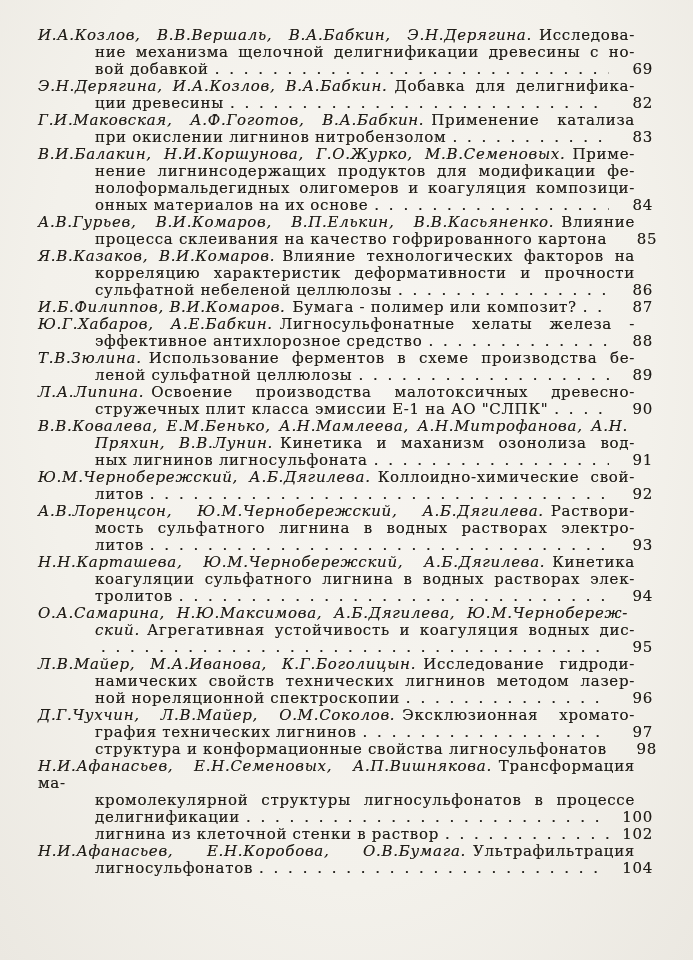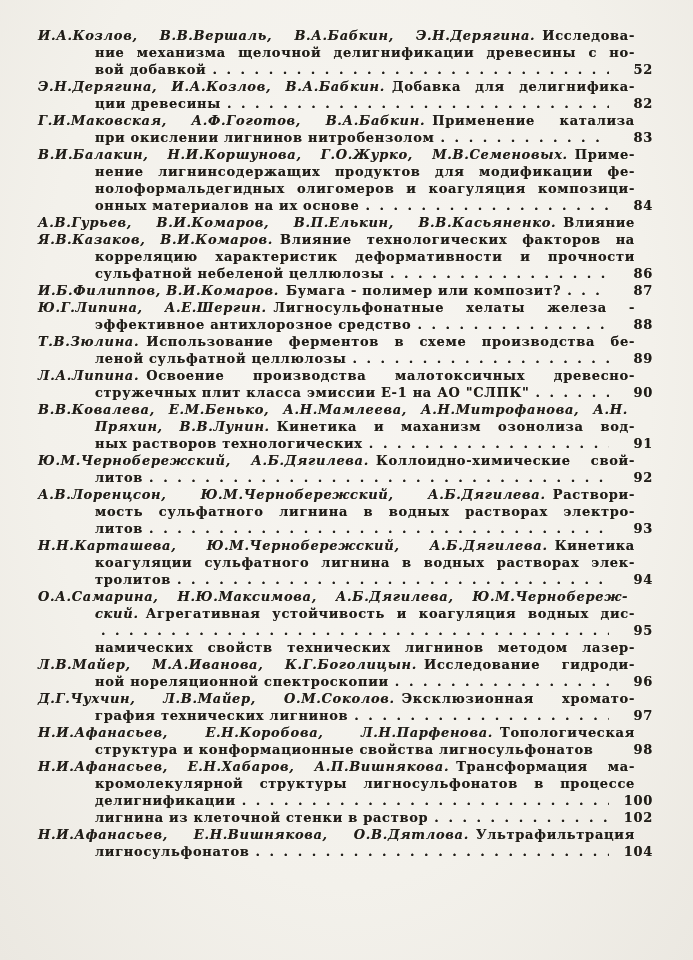--- a/index.html
+++ b/index.html
@@ -10,25 +10,24 @@
     color: #201d18;
     overflow: hidden;
   }
   .toc {
     padding: 27px 0 0 38px;
     width: 597px;
     text-shadow: 0 0 0.45px rgba(32,28,20,0.55);
   }
   .entry { margin: 0; }
   .line {
-    font-size: 13px;
+    font-size: 15px;
     line-height: 17px;
     min-height: 17px;
     letter-spacing: 0.7px;
-    font-weight: bold;
   }
   .line.full { text-align: justify; text-align-last: justify; }
   .line.fl { display: flex; align-items: baseline; justify-content: space-between; }
   .ind { padding-left: 57px; }
   .authors { font-style: italic; margin-right: 7px; }
   .fl .txt { white-space: nowrap; flex: none; }
   .dots {
     flex: 1 1 auto;
     overflow: hidden;
     white-space: nowrap;
@@ -47,21 +46,21 @@
 <body>
 
 <div class="toc">
   <div>
       <div class="entry">
         <div class="line full"><span class="txt"><span class="authors">И.А.Козлов, В.В.Вершаль, В.А.Бабкин, Э.Н.Дерягина.</span><span>Исследова-</span></span></div>
         <div class="line full ind"><span class="txt"><span>ние механизма щелочной делигнификации древесины с но-</span></span></div>
         <div class="line fl ind">
           <span class="txt"><span>вой добавкой</span></span>
           <span class="dots">. . . . . . . . . . . . . . . . . . . . . . . . . . . . . . . . . . . . . . . . . . . . . . . . . . . . . . . . . . . . . . . . . . . . . . . . . . . . . . . . </span>
-          <span class="pg">52</span>
+          <span class="pg">69</span>
         </div>
       </div>
       <div class="entry">
         <div class="line full"><span class="txt"><span class="authors">Э.Н.Дерягина, И.А.Козлов, В.А.Бабкин.</span><span>Добавка для делигнифика-</span></span></div>
         <div class="line fl ind">
           <span class="txt"><span>ции древесины</span></span>
           <span class="dots">. . . . . . . . . . . . . . . . . . . . . . . . . . . . . . . . . . . . . . . . . . . . . . . . . . . . . . . . . . . . . . . . . . . . . . . . . . . . . . . . </span>
           <span class="pg">82</span>
         </div>
       </div>
@@ -78,39 +77,44 @@
         <div class="line full ind"><span class="txt"><span>нение лигнинсодержащих продуктов для модификации фе-</span></span></div>
         <div class="line full ind"><span class="txt"><span>нолоформальдегидных олигомеров и коагуляция композици-</span></span></div>
         <div class="line fl ind">
           <span class="txt"><span>онных материалов на их основе</span></span>
           <span class="dots">. . . . . . . . . . . . . . . . . . . . . . . . . . . . . . . . . . . . . . . . . . . . . . . . . . . . . . . . . . . . . . . . . . . . . . . . . . . . . . . . </span>
           <span class="pg">84</span>
         </div>
       </div>
       <div class="entry">
         <div class="line full"><span class="txt"><span class="authors">А.В.Гурьев, В.И.Комаров, В.П.Елькин, В.В.Касьяненко.</span><span>Влияние</span></span></div>
+        <div class="line fl ind">
+          <span class="txt"><span>процесса склеивания на качество гофрированного картона</span></span>
+          <span class="dots"></span>
+          <span class="pg">85</span>
+        </div>
       </div>
       <div class="entry">
         <div class="line full"><span class="txt"><span class="authors">Я.В.Казаков, В.И.Комаров.</span><span>Влияние технологических факторов на</span></span></div>
         <div class="line full ind"><span class="txt"><span>корреляцию характеристик деформативности и прочности</span></span></div>
         <div class="line fl ind">
           <span class="txt"><span>сульфатной небеленой целлюлозы</span></span>
           <span class="dots">. . . . . . . . . . . . . . . . . . . . . . . . . . . . . . . . . . . . . . . . . . . . . . . . . . . . . . . . . . . . . . . . . . . . . . . . . . . . . . . . </span>
           <span class="pg">86</span>
         </div>
       </div>
       <div class="entry">
         <div class="line fl">
           <span class="txt"><span class="authors">И.Б.Филиппов, В.И.Комаров.</span><span>Бумага - полимер или композит?</span></span>
           <span class="dots">. . . . . . . . . . . . . . . . . . . . . . . . . . . . . . . . . . . . . . . . . . . . . . . . . . . . . . . . . . . . . . . . . . . . . . . . . . . . . . . . </span>
           <span class="pg">87</span>
         </div>
       </div>
       <div class="entry">
-        <div class="line full"><span class="txt"><span class="authors">Ю.Г.Липина, А.Е.Шергин.</span><span>Лигносульфонатные хелаты железа -</span></span></div>
+        <div class="line full"><span class="txt"><span class="authors">Ю.Г.Хабаров, А.Е.Бабкин.</span><span>Лигносульфонатные хелаты железа -</span></span></div>
         <div class="line fl ind">
           <span class="txt"><span>эффективное антихлорозное средство</span></span>
           <span class="dots">. . . . . . . . . . . . . . . . . . . . . . . . . . . . . . . . . . . . . . . . . . . . . . . . . . . . . . . . . . . . . . . . . . . . . . . . . . . . . . . . </span>
           <span class="pg">88</span>
         </div>
       </div>
       <div class="entry">
         <div class="line full"><span class="txt"><span class="authors">Т.В.Зюлина.</span><span>Использование ферментов в схеме производства бе-</span></span></div>
         <div class="line fl ind">
           <span class="txt"><span>леной сульфатной целлюлозы</span></span>
@@ -123,21 +127,21 @@
         <div class="line fl ind">
           <span class="txt"><span>стружечных плит класса эмиссии Е-1 на АО "СЛПК"</span></span>
           <span class="dots">. . . . . . . . . . . . . . . . . . . . . . . . . . . . . . . . . . . . . . . . . . . . . . . . . . . . . . . . . . . . . . . . . . . . . . . . . . . . . . . . </span>
           <span class="pg">90</span>
         </div>
       </div>
       <div class="entry">
         <div class="line full"><span class="txt"><span class="authors">В.В.Ковалева, Е.М.Бенько, А.Н.Мамлеева, А.Н.Митрофанова, А.Н.</span></span></div>
         <div class="line full ind"><span class="txt"><span class="authors">Пряхин, В.В.Лунин.</span><span>Кинетика и маханизм озонолиза вод-</span></span></div>
         <div class="line fl ind">
-          <span class="txt"><span>ных растворов технологических</span></span>
+          <span class="txt"><span>ных лигнинов лигносульфоната</span></span>
           <span class="dots">. . . . . . . . . . . . . . . . . . . . . . . . . . . . . . . . . . . . . . . . . . . . . . . . . . . . . . . . . . . . . . . . . . . . . . . . . . . . . . . . </span>
           <span class="pg">91</span>
         </div>
       </div>
       <div class="entry">
         <div class="line full"><span class="txt"><span class="authors">Ю.М.Чернобережский, А.Б.Дягилева.</span><span>Коллоидно-химические свой-</span></span></div>
         <div class="line fl ind">
           <span class="txt"><span>литов</span></span>
           <span class="dots">. . . . . . . . . . . . . . . . . . . . . . . . . . . . . . . . . . . . . . . . . . . . . . . . . . . . . . . . . . . . . . . . . . . . . . . . . . . . . . . . </span>
           <span class="pg">92</span>
@@ -163,62 +167,61 @@
       </div>
       <div class="entry">
         <div class="line full"><span class="txt"><span class="authors">О.А.Самарина, Н.Ю.Максимова, А.Б.Дягилева, Ю.М.Чернобереж-</span></span></div>
         <div class="line full ind"><span class="txt"><span class="authors">ский.</span><span>Агрегативная устойчивость и коагуляция водных дис-</span></span></div>
         <div class="line fl ind">
           <span class="dots">. . . . . . . . . . . . . . . . . . . . . . . . . . . . . . . . . . . . . . . . . . . . . . . . . . . . . . . . . . . . . . . . . . . . . . . . . . . . . . . . </span>
           <span class="pg">95</span>
         </div>
       </div>
       <div class="entry">
+        <div class="line full"><span class="txt"><span class="authors">Л.В.Майер, М.А.Иванова, К.Г.Боголицын.</span><span>Исследование гидроди-</span></span></div>
         <div class="line full ind"><span class="txt"><span>намических свойств технических лигнинов методом лазер-</span></span></div>
-        <div class="line full"><span class="txt"><span class="authors">Л.В.Майер, М.А.Иванова, К.Г.Боголицын.</span><span>Исследование гидроди-</span></span></div>
         <div class="line fl ind">
           <span class="txt"><span>ной нореляционной спектроскопии</span></span>
           <span class="dots">. . . . . . . . . . . . . . . . . . . . . . . . . . . . . . . . . . . . . . . . . . . . . . . . . . . . . . . . . . . . . . . . . . . . . . . . . . . . . . . . </span>
           <span class="pg">96</span>
         </div>
       </div>
       <div class="entry">
         <div class="line full"><span class="txt"><span class="authors">Д.Г.Чухчин, Л.В.Майер, О.М.Соколов.</span><span>Эксклюзионная хромато-</span></span></div>
         <div class="line fl ind">
           <span class="txt"><span>графия технических лигнинов</span></span>
           <span class="dots">. . . . . . . . . . . . . . . . . . . . . . . . . . . . . . . . . . . . . . . . . . . . . . . . . . . . . . . . . . . . . . . . . . . . . . . . . . . . . . . . </span>
           <span class="pg">97</span>
         </div>
       </div>
       <div class="entry">
-        <div class="line full"><span class="txt"><span class="authors">Н.И.Афанасьев, Е.Н.Коробова, Л.Н.Парфенова.</span><span>Топологическая</span></span></div>
         <div class="line fl ind">
           <span class="txt"><span>структура и конформационные свойства лигносульфонатов</span></span>
           <span class="dots"></span>
           <span class="pg">98</span>
         </div>
       </div>
       <div class="entry">
-        <div class="line full"><span class="txt"><span class="authors">Н.И.Афанасьев, Е.Н.Хабаров, А.П.Вишнякова.</span><span>Трансформация ма-</span></span></div>
+        <div class="line full"><span class="txt"><span class="authors">Н.И.Афанасьев, Е.Н.Семеновых, А.П.Вишнякова.</span><span>Трансформация ма-</span></span></div>
         <div class="line full ind"><span class="txt"><span>кромолекулярной структуры лигносульфонатов в процессе</span></span></div>
         <div class="line fl ind">
           <span class="txt"><span>делигнификации</span></span>
           <span class="dots">. . . . . . . . . . . . . . . . . . . . . . . . . . . . . . . . . . . . . . . . . . . . . . . . . . . . . . . . . . . . . . . . . . . . . . . . . . . . . . . . </span>
           <span class="pg">100</span>
         </div>
       </div>
       <div class="entry">
         <div class="line fl ind">
           <span class="txt"><span>лигнина из клеточной стенки в раствор</span></span>
           <span class="dots">. . . . . . . . . . . . . . . . . . . . . . . . . . . . . . . . . . . . . . . . . . . . . . . . . . . . . . . . . . . . . . . . . . . . . . . . . . . . . . . . </span>
           <span class="pg">102</span>
         </div>
       </div>
       <div class="entry">
-        <div class="line full"><span class="txt"><span class="authors">Н.И.Афанасьев, Е.Н.Вишнякова, О.В.Дятлова.</span><span>Ультрафильтрация</span></span></div>
+        <div class="line full"><span class="txt"><span class="authors">Н.И.Афанасьев, Е.Н.Коробова, О.В.Бумага.</span><span>Ультрафильтрация</span></span></div>
         <div class="line fl ind">
           <span class="txt"><span>лигносульфонатов</span></span>
           <span class="dots">. . . . . . . . . . . . . . . . . . . . . . . . . . . . . . . . . . . . . . . . . . . . . . . . . . . . . . . . . . . . . . . . . . . . . . . . . . . . . . . . </span>
           <span class="pg">104</span>
         </div>
       </div>
     </div>
 </div>
 
 </body></html>

